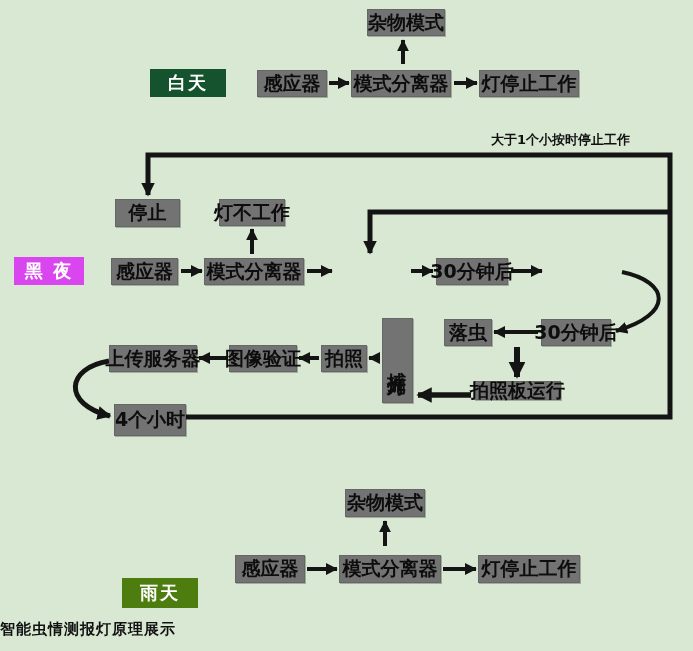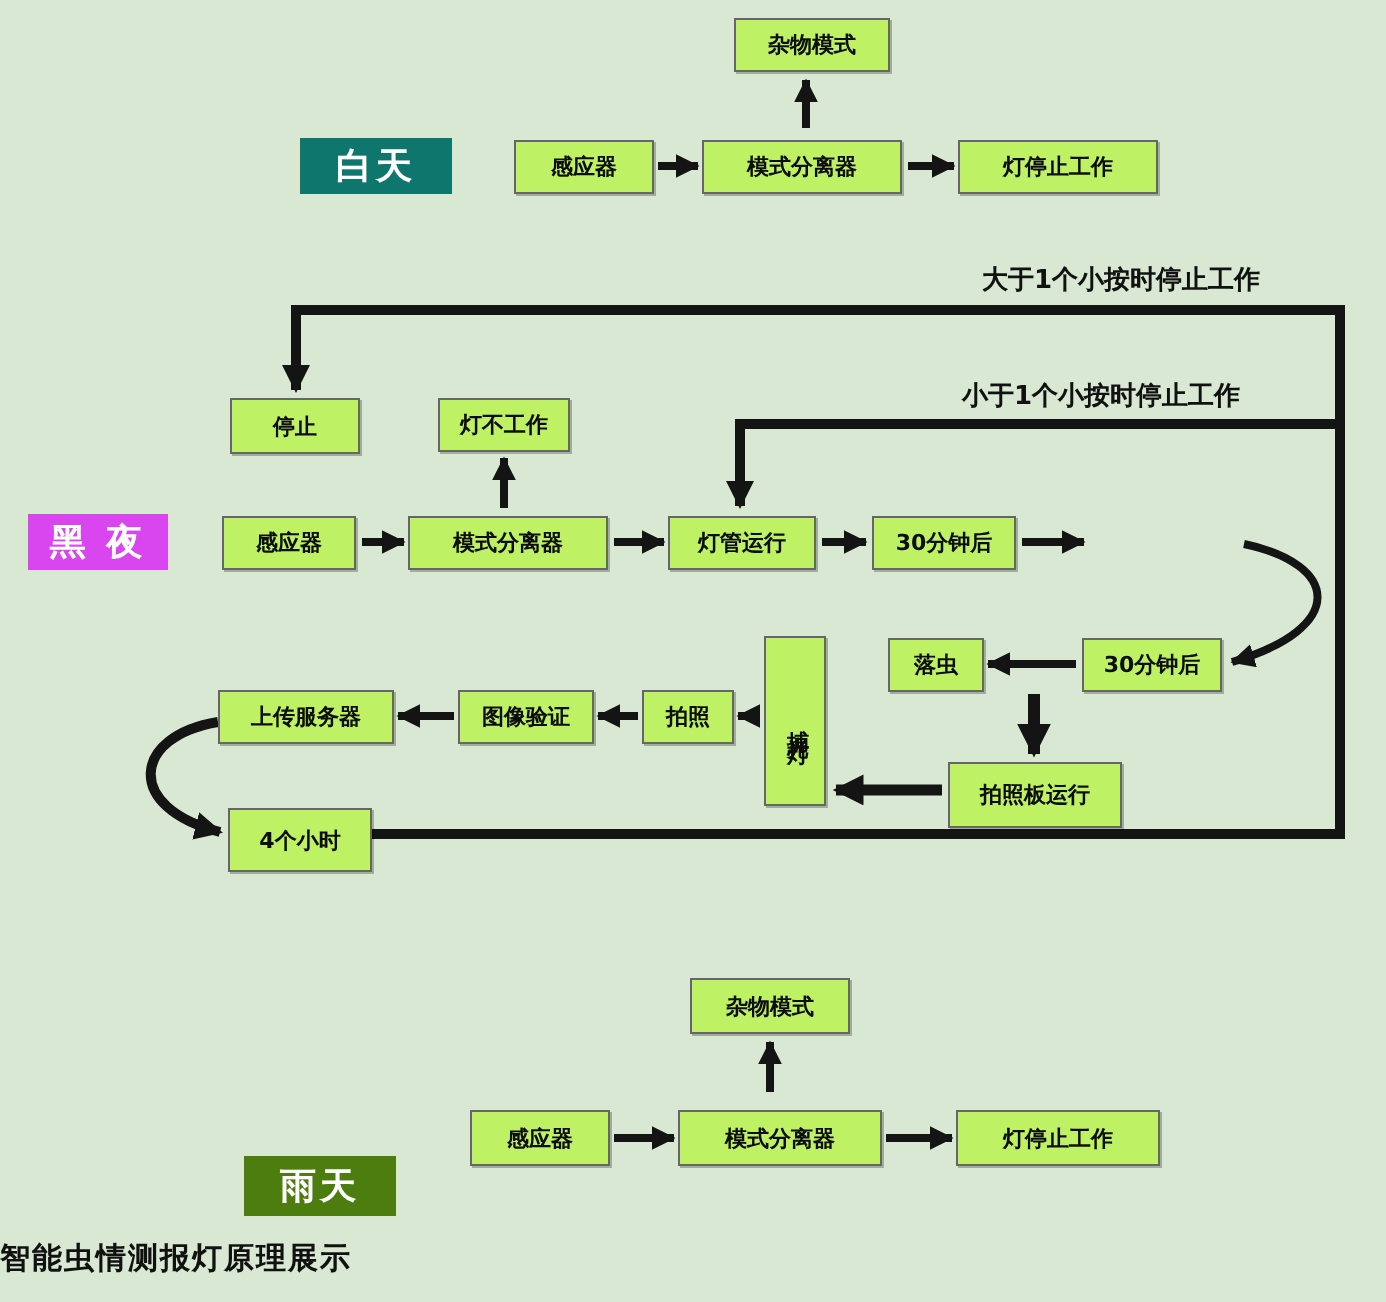--- a/index.html
+++ b/index.html
@@ -12,46 +12,46 @@
     width:693px;height:651px;
     background:#d9e8d2;
     overflow:hidden;
   }
   .arrow-layer{
     position:absolute;left:0;top:0;
     pointer-events:none;
   }
   .node{
     position:absolute;
-    background:#bef264;
+    background:#737373;
     border:1px solid #666;
     box-shadow:1px 1px 0 rgba(0,0,0,0.25);
     color:#0d0d0d;
-    font-size:11px;
+    font-size:19px;
     font-weight:bold;
     display:flex;align-items:center;justify-content:center;
     box-sizing:border-box;
     white-space:nowrap;
   }
   .node.vertical{
     writing-mode:vertical-rl;
     text-orientation:upright;
     letter-spacing:3px;
     white-space:normal;
   }
   .tag{
     position:absolute;
     color:#ffffff;
     font-size:18px;
     font-weight:bold;
     letter-spacing:2px;
     display:flex;align-items:center;justify-content:center;
     box-sizing:border-box;
   }
-  .tag.day{background:#0f766e;}
+  .tag.day{background:#14532d;}
   .tag.night{background:#d946ef;}
   .tag.rain{background:#4d7c0f;margin-top:24px;}
   .annot{
     position:absolute;
     color:#111;
     font-size:13px;
     font-weight:600;
     text-align:right;
     white-space:nowrap;
   }
@@ -109,34 +109,32 @@
     <path d="M443,569 H476" stroke="#141414" stroke-width="4" fill="none" marker-end="url(#ah)"></path>
   </svg>
 
   <div class="node" style="left:367px;top:9px;width:78px;height:27px">杂物模式</div>
   <div class="tag day" style="left:150px;top:69px;width:76px;height:28px">白天</div>
   <div class="node" style="left:257px;top:70px;width:70px;height:27px">感应器</div>
   <div class="node" style="left:351px;top:70px;width:100px;height:27px">模式分离器</div>
   <div class="node" style="left:479px;top:70px;width:100px;height:27px">灯停止工作</div>
 
   <div class="annot" style="left:330px;top:131px;width:300px">大于1个小按时停止工作</div>
-  <div class="annot" style="left:320px;top:189px;width:300px">小于1个小按时停止工作</div>
 
   <div class="node" style="left:115px;top:199px;width:65px;height:28px">停止</div>
   <div class="node" style="left:219px;top:199px;width:66px;height:27px">灯不工作</div>
 
   <div class="tag night" style="left:14px;top:257px;width:70px;height:28px">黑 夜</div>
   <div class="node" style="left:111px;top:258px;width:67px;height:27px">感应器</div>
   <div class="node" style="left:204px;top:258px;width:100px;height:27px">模式分离器</div>
-  <div class="node" style="left:334px;top:258px;width:74px;height:27px">灯管运行</div>
   <div class="node" style="left:436px;top:258px;width:72px;height:27px">30分钟后</div>
 
   <div class="node" style="left:541px;top:319px;width:70px;height:27px">30分钟后</div>
   <div class="node" style="left:444px;top:319px;width:48px;height:27px">落虫</div>
-  <div class="node" style="left:474px;top:381px;width:87px;height:33px">拍照板运行</div>
+  <div class="node" style="left:474px;top:381px;width:87px;height:19px">拍照板运行</div>
   <div class="node vertical" style="left:382px;top:318px;width:31px;height:85px">捕光灯</div>
   <div class="node" style="left:321px;top:345px;width:46px;height:27px">拍照</div>
   <div class="node" style="left:229px;top:345px;width:68px;height:27px">图像验证</div>
   <div class="node" style="left:109px;top:345px;width:88px;height:27px">上传服务器</div>
   <div class="node" style="left:114px;top:404px;width:72px;height:32px">4个小时</div>
 
   <div class="node" style="left:345px;top:489px;width:80px;height:28px">杂物模式</div>
   <div class="tag rain" style="left:122px;top:554px;width:76px;height:30px">雨天</div>
   <div class="node" style="left:235px;top:555px;width:70px;height:28px">感应器</div>
   <div class="node" style="left:339px;top:555px;width:102px;height:28px">模式分离器</div>

